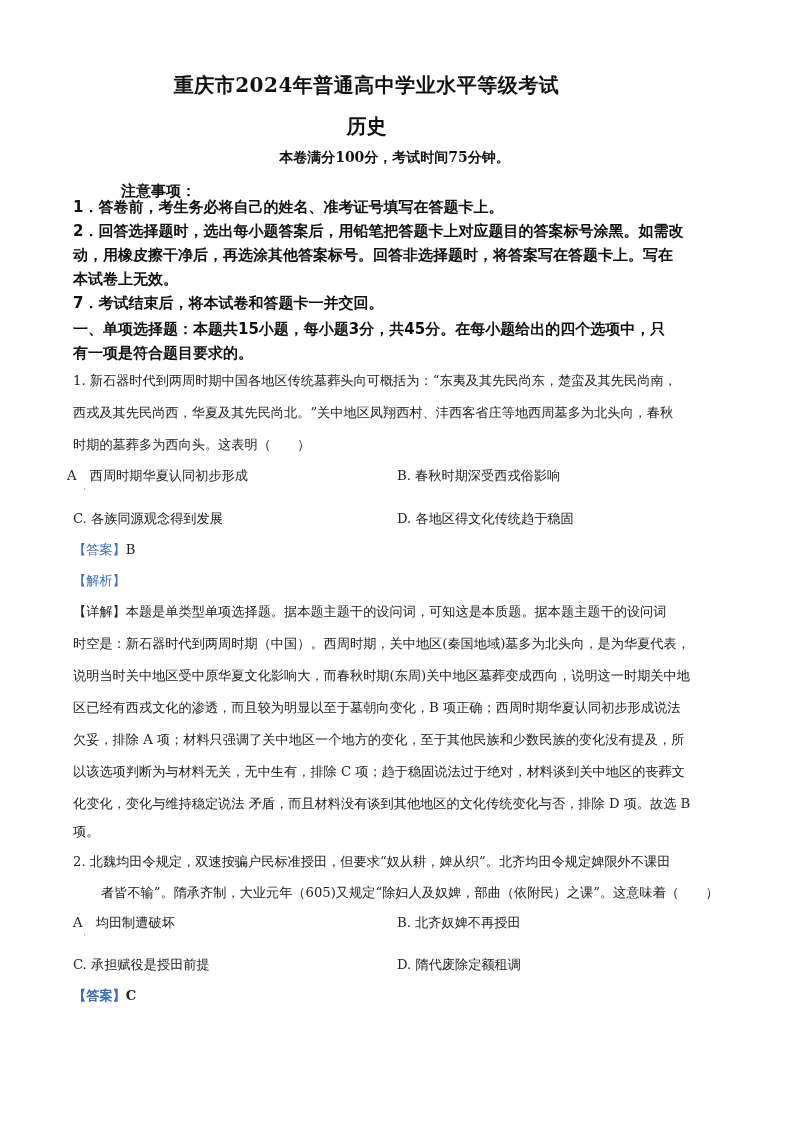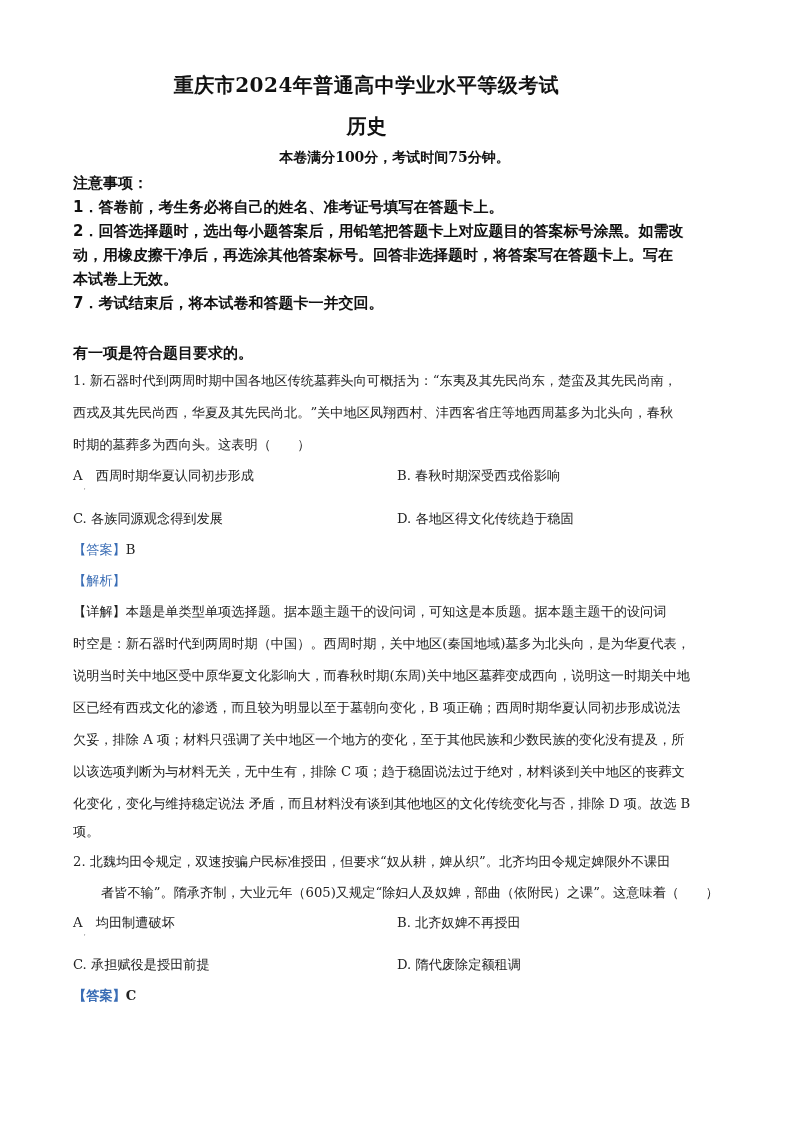--- a/index.html
+++ b/index.html
@@ -16,34 +16,35 @@
   .dot { position: absolute; font-size: 8px; color: #888; }
 </style>
 </head>
 <body>
 
 <div class="page">
   <div class="title t1">重庆市2024年普通高中学业水平等级考试</div>
   <div class="title t2">历史</div>
   <div class="title t3">本卷满分100分，考试时间75分钟。</div>
 
-  <div class="bold" style="top:174px;">注意事项：</div>
+  <div class="bold" style="top:182px;margin-left:48px;">注意事项：</div>
   <div class="bold" style="top:198px;">1．答卷前，考生务必将自己的姓名、准考证号填写在答题卡上。</div>
   <div class="bold" style="top:222px;">2．回答选择题时，选出每小题答案后，用铅笔把答题卡上对应题目的答案标号涂黑。如需改</div>
   <div class="bold" style="top:246px;">动，用橡皮擦干净后，再选涂其他答案标号。回答非选择题时，将答案写在答题卡上。写在</div>
   <div class="bold" style="top:270px;">本试卷上无效。</div>
   <div class="bold" style="top:294px;">7．考试结束后，将本试卷和答题卡一并交回。</div>
 
+  <div class="bold" style="top:320px;">一、单项选择题：本题共15小题，每小题3分，共45分。在每小题给出的四个选项中，只</div>
   <div class="bold" style="top:344px;">有一项是符合题目要求的。</div>
 
   <div class="body" style="top:372px;">1. 新石器时代到两周时期中国各地区传统墓葬头向可概括为：“东夷及其先民尚东，楚蛮及其先民尚南，</div>
   <div class="body" style="top:404px;">西戎及其先民尚西，华夏及其先民尚北。”关中地区凤翔西村、沣西客省庄等地西周墓多为北头向，春秋</div>
   <div class="body" style="top:436px;">时期的墓葬多为西向头。这表明（　　）</div>
 
-  <div class="opt" style="left:73px; top:467px;">A　西周时期华夏认同初步形成</div>
+  <div class="opt" style="left:67px; top:467px;">A　西周时期华夏认同初步形成</div>
   <div class="dot" style="left:84px; top:487px;">'</div>
   <div class="opt" style="left:397px; top:467px;">B.  春秋时期深受西戎俗影响</div>
   <div class="opt" style="left:73px; top:510px;">C.  各族同源观念得到发展</div>
   <div class="opt" style="left:397px; top:510px;">D.  各地区得文化传统趋于稳固</div>
 
   <div class="body" style="top:541px;"><span class="label">【答案】</span><span>B</span></div>
   <div class="body" style="top:572px;"><span class="label">【解析】</span></div>
 
   <div class="body" style="top:603px;"><span>【详解】</span><span>本题是单类型单项选择题。据本题主题干的设问词，可知这是本质题。据本题主题干的设问词</span></div>
   <div class="body" style="top:667px;">说明当时关中地区受中原华夏文化影响大，而春秋时期(东周)关中地区墓葬变成西向，说明这一时期关中地</div>

